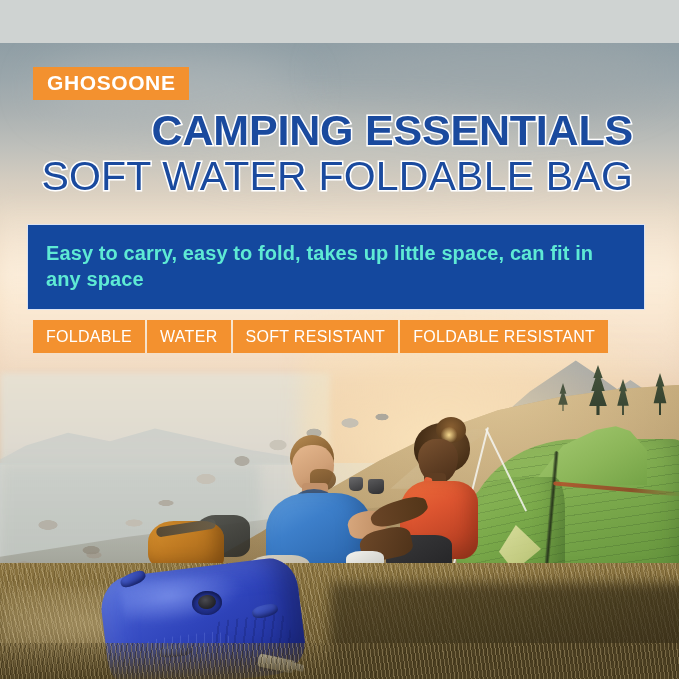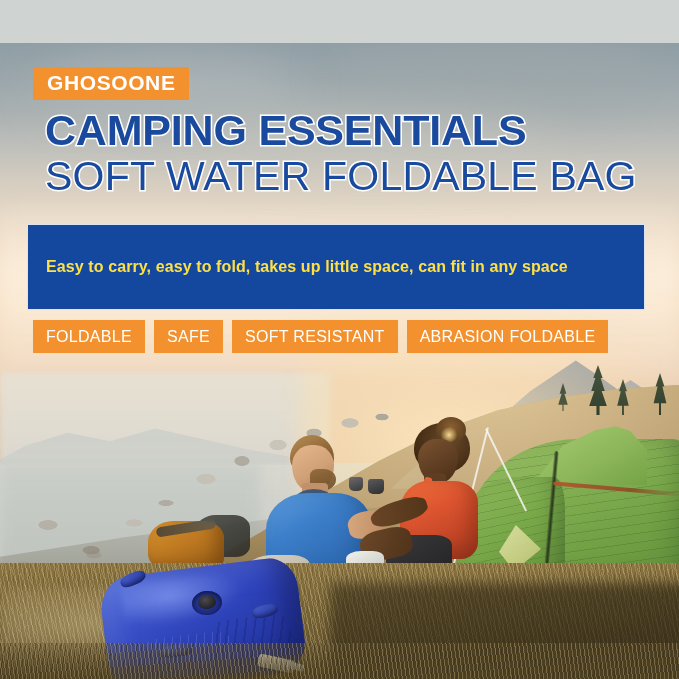--- a/index.html
+++ b/index.html
@@ -344,21 +344,21 @@
   .brand-badge{
     position:absolute;left:33px;top:24px;
     padding:5px 14px 6px 14px;
     background:#f3912f;
     color:#ffffff;
     font-size:21px;font-weight:bold;letter-spacing:.6px;
     line-height:1.05;
     white-space:nowrap;
   }
   .headline{
-    position:absolute;left:45px;top:66px;width:620px;
+    position:absolute;left:13px;top:66px;width:620px;text-align:right;
   }
   .hl-1{
     font-size:43px;font-weight:bold;letter-spacing:-.2px;line-height:1.0;
     color:#1a4a9e;
     -webkit-text-stroke:3px #ffffff;
     paint-order:stroke fill;
     white-space:nowrap;
   }
   .hl-2{
     margin-top:4px;
@@ -369,26 +369,26 @@
     white-space:nowrap;
   }
   .desc-box{
     position:absolute;left:27px;top:181px;width:618px;height:86px;
     background:#14489e;
     border:1px solid rgba(255,255,255,.85);
     box-sizing:border-box;
     display:flex;align-items:center;
   }
   .desc-text{
-    color:#fde047;font-size:16px;font-weight:bold;line-height:1.28;
+    color:#5eead4;font-size:20px;font-weight:bold;line-height:1.28;
     padding:0 18px;letter-spacing:.1px;
   }
   .tags{
     position:absolute;left:33px;top:277px;height:33px;
-    display:flex;align-items:stretch;gap:9px;
+    display:flex;align-items:stretch;gap:2px;
   }
   .tag{
     background:#f3912f;
     color:#ffffff;
     font-size:16px;font-weight:normal;letter-spacing:.3px;
     display:flex;align-items:center;justify-content:center;
     padding:0 13px;white-space:nowrap;
   }
 </style>
 </head>
@@ -494,18 +494,18 @@
     <div class="hl-1">CAMPING ESSENTIALS</div>
     <div class="hl-2">SOFT WATER FOLDABLE BAG</div>
   </div>
 
   <div class="desc-box">
     <div class="desc-text">Easy to carry, easy to fold, takes up little space, can fit in any space</div>
   </div>
 
   <div class="tags">
     <div class="tag">FOLDABLE</div>
-    <div class="tag">SAFE</div>
+    <div class="tag">WATER</div>
     <div class="tag">SOFT RESISTANT</div>
-    <div class="tag">ABRASION FOLDABLE</div>
+    <div class="tag">FOLDABLE RESISTANT</div>
   </div>
 
 </div>
 
 </body></html>

